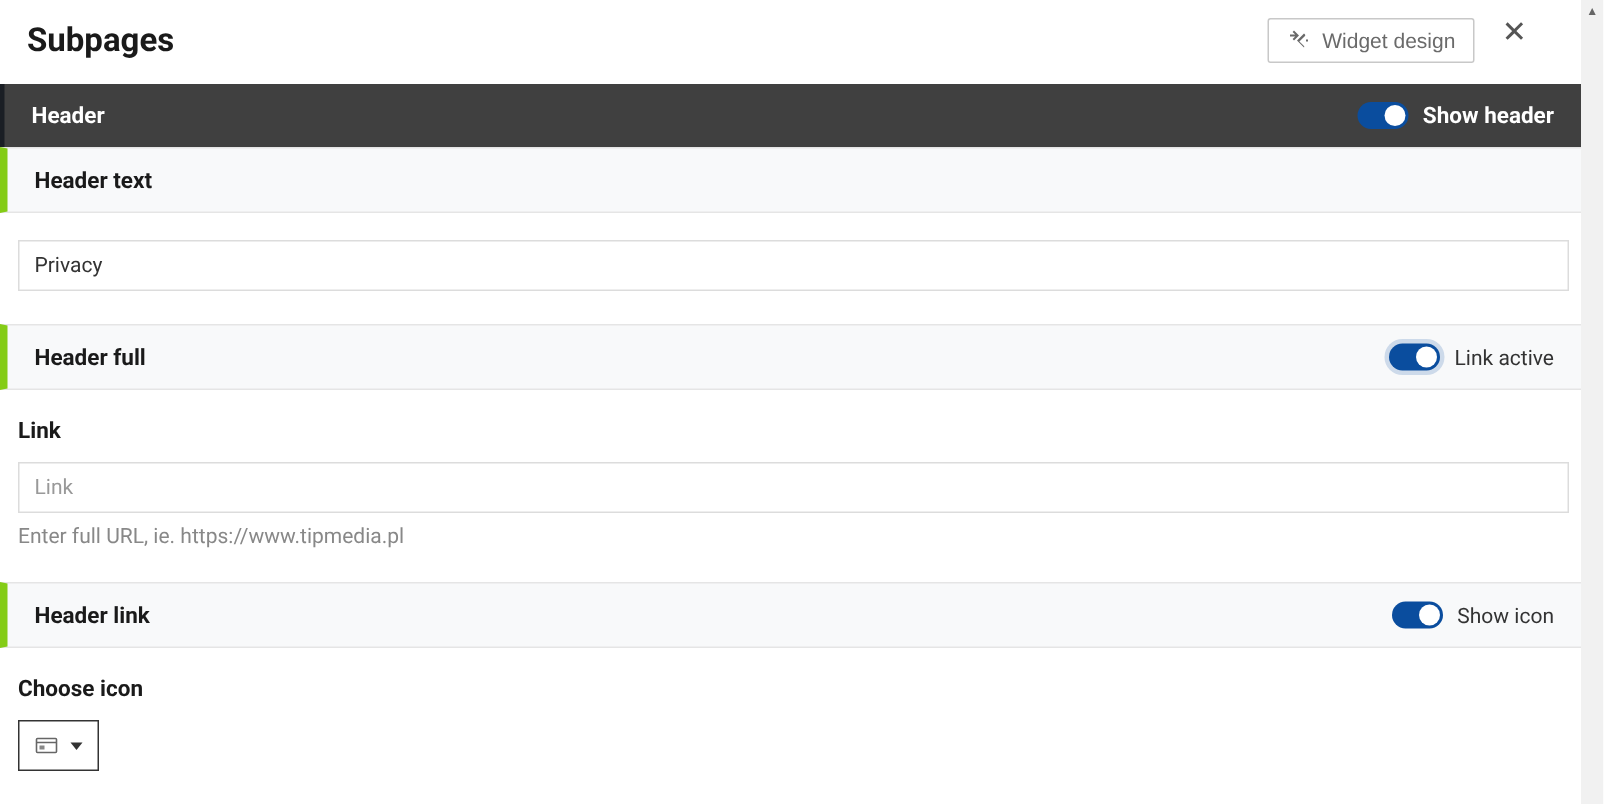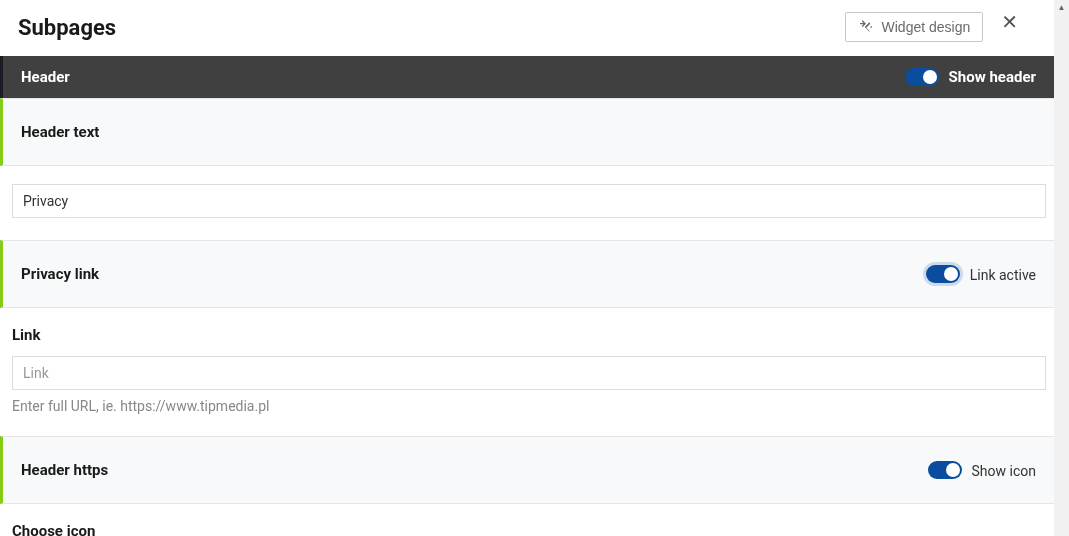--- a/index.html
+++ b/index.html
@@ -92,24 +92,24 @@
     .section-bar-dark .section-label {
       font-weight: 700;
       font-size: 15px;
     }
     .section-bar-gray {
       background: #f8f9fa;
       color: #1a1a1a;
       display: flex;
       align-items: center;
       justify-content: space-between;
-      padding: 24px 18px;
+      padding: 12px 18px;
       border-top: 1px solid #e5e5e5;
       border-bottom: 1px solid #e5e5e5;
-      border-left: 3px solid #84cc16;
+      border-left: 5px solid #84cc16;
     }
     .section-bar-gray .section-label {
       font-weight: 700;
       font-size: 15px;
     }
     .toggle-group {
       display: flex;
       align-items: flex-end;
       gap: 10px;
     }
@@ -220,37 +220,37 @@
 
   <div class="section-bar-gray">
     <div class="section-label">Header text</div>
   </div>
 
   <div class="content-block">
     <input type="text" class="text-input" value="Privacy" style="">
   </div>
 
   <div class="section-bar-gray">
-    <div class="section-label">Privacy link</div>
+    <div class="section-label">Header full</div>
     <div class="toggle-group">
       <div class="toggle outlined">
         <div class="toggle-knob"></div>
       </div>
       <span class="toggle-label-light">Link active</span>
     </div>
   </div>
 
   <div class="content-block">
     <label class="field-label">Link</label>
     <input type="text" class="text-input" placeholder="Link" style="">
     <div class="helper-text">Enter full URL, ie. https://www.tipmedia.pl</div>
   </div>
 
   <div class="section-bar-gray">
-    <div class="section-label">Header https</div>
+    <div class="section-label">Header link</div>
     <div class="toggle-group">
       <div class="toggle">
         <div class="toggle-knob"></div>
       </div>
       <span class="toggle-label-light">Show icon</span>
     </div>
   </div>
 
   <div class="content-block">
     <label class="field-label">Choose icon</label>

